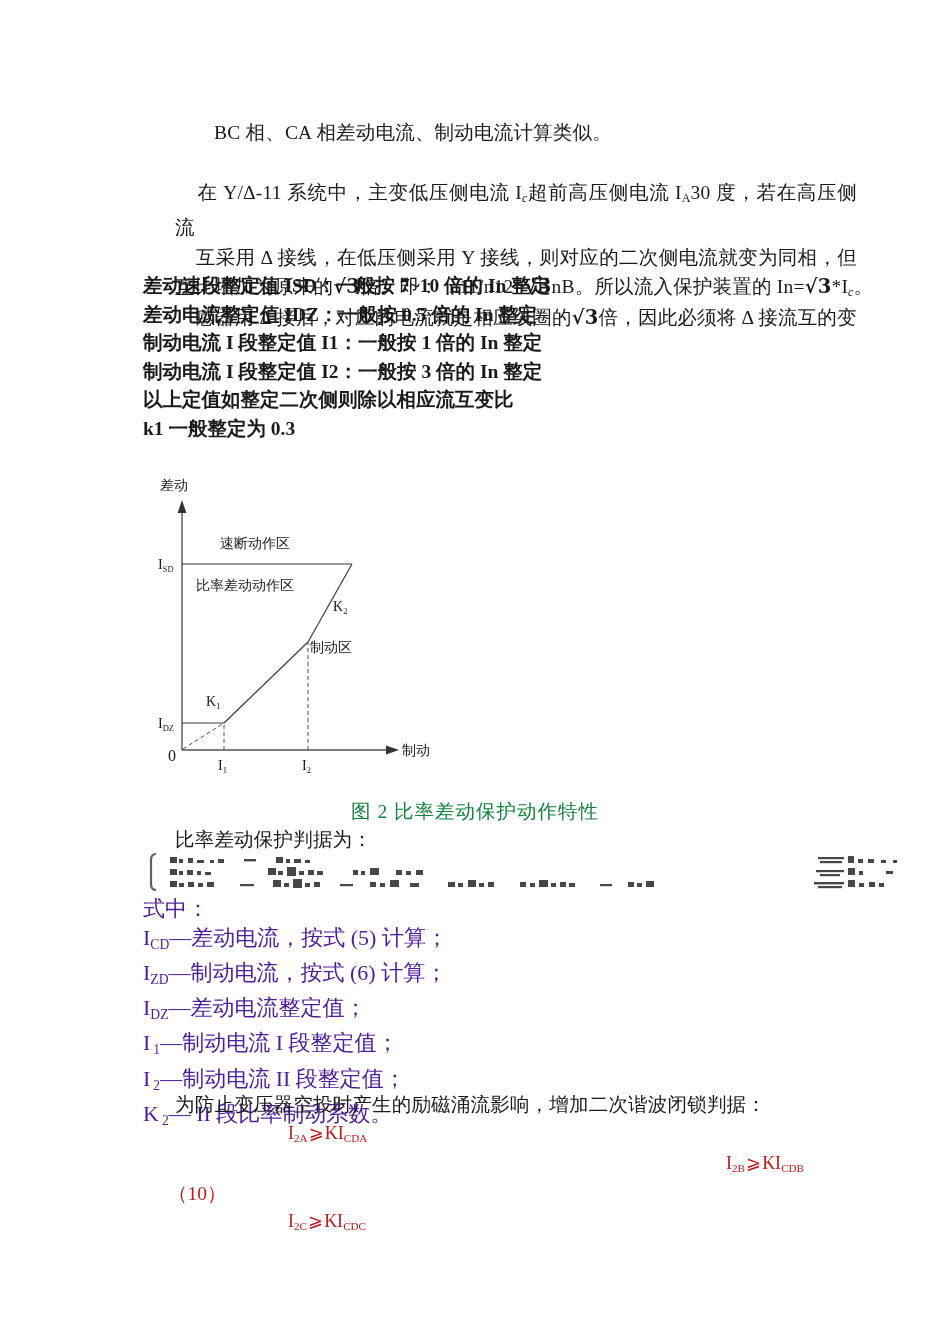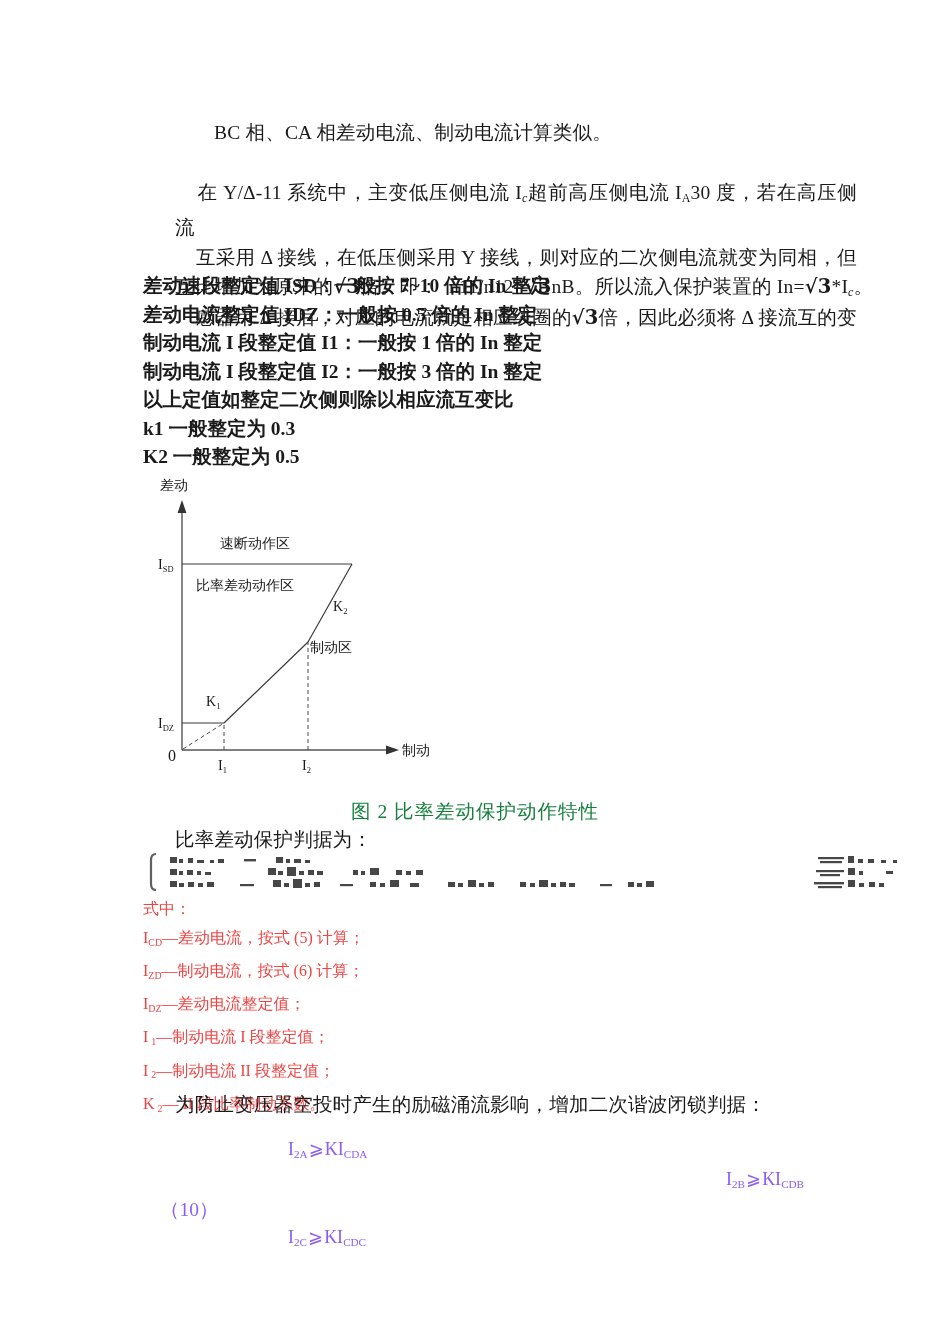--- a/index.html
+++ b/index.html
@@ -85,31 +85,31 @@
     height: 42px;
   }
   .formula-strip svg { display: block; opacity: 0.93; }
 
   
   .def-list {
     position: absolute;
     left: 143px;
     top: 895px;
     width: 600px;
-    font-size: 16px;
+    font-size: 22px;
     line-height: 28.5px;
-    color: #ef4444;
+    color: #4c1d95;
   }
   .def-list div { white-space: nowrap; }
 
   
-  .eq { position: absolute; font-size: 18px; color: #8b5cf6; white-space: nowrap; margin-top: 16px; }
+  .eq { position: absolute; font-size: 18px; color: #b91c1c; white-space: nowrap; }
   .eq-a { left: 288px; top: 1122px; }
   .eq-b { left: 726px; top: 1152px; }
-  .eq-num { left: 160px; top: 1180px; font-size: 19.5px; }
+  .eq-num { left: 168px; top: 1180px; font-size: 19.5px; }
   .eq-c { left: 288px; top: 1210px; }
   .ge { font-family: "DejaVu Serif", serif; padding: 0 1px; }
 </style>
 </head>
 <body>
 
 <div class="page">
 
   <div class="body-text indent2" style="left:143px; top:118px; width:680px;">BC 相、CA 相差动电流、制动电流计算类似。</div>
 
@@ -123,21 +123,20 @@
     <span>比增加为原来的</span><span class="rad bold3">√3</span><span>倍。即：  n11/n12=</span><span class="rad bold3">√3</span><span>nB。所以流入保护装置的 In=</span><span class="rad bold3">√3</span><span>*I</span><span class="sub ital">c</span><span>。</span>
   </div>
 
   <div class="settings-list">
     <div>差动速段整定值 ISD：一般按 7~10 倍的 In 整定</div>
     <div>差动电流整定值 IDZ：一般按 0.5 倍的 In 整定</div>
     <div>制动电流 I 段整定值 I1：一般按 1 倍的 In 整定</div>
     <div>制动电流 I 段整定值 I2：一般按 3 倍的 In 整定</div>
     <div>以上定值如整定二次侧则除以相应流互变比</div>
     <div>k1 一般整定为 0.3</div>
-    <div>K2 一般整定为 0.5</div>
   </div>
 
   <div class="figure-wrap">
     <svg width="290" height="320" viewBox="0 0 290 320" xmlns="http://www.w3.org/2000/svg">
 
       <line x1="32" y1="282" x2="32" y2="42" stroke="#555" stroke-width="1.4"></line>
       <polygon points="32,32 27.6,45 36.4,45" fill="#333"></polygon>
 
       <line x1="32" y1="282" x2="238" y2="282" stroke="#555" stroke-width="1.4"></line>
       <polygon points="249,282 236,277.4 236,286.6" fill="#333"></polygon>

